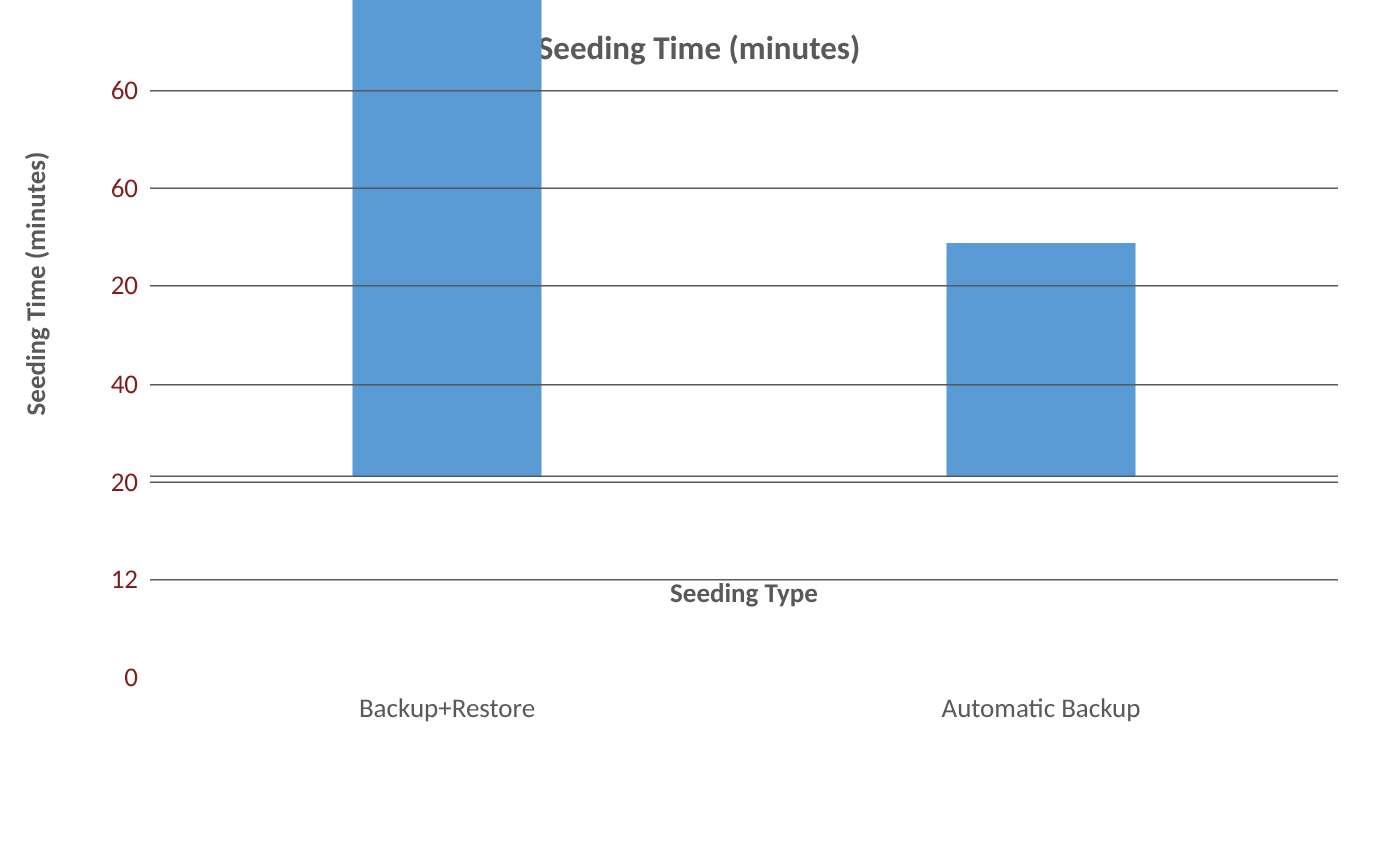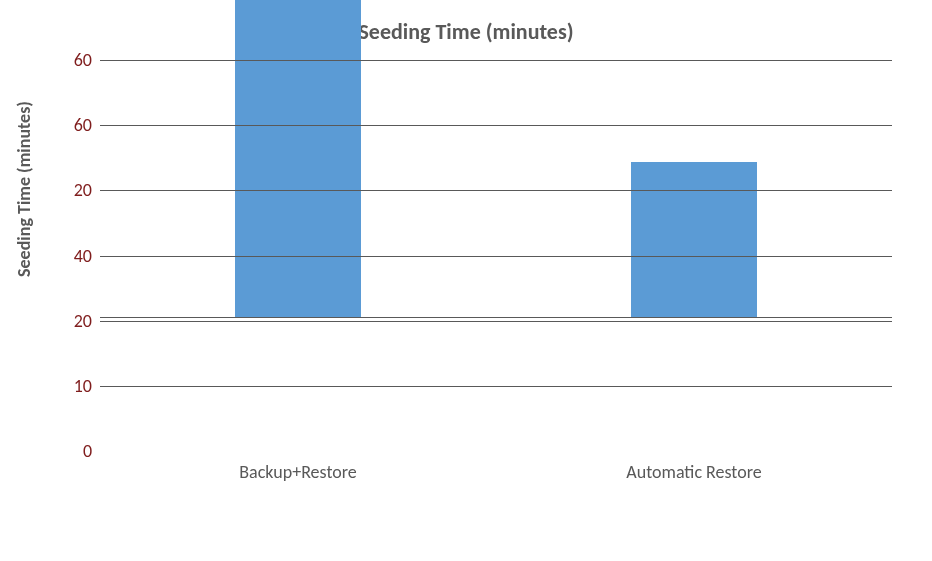--- a/index.html
+++ b/index.html
@@ -119,25 +119,26 @@
   <div class="grid-line" style="top: 325.833px;"></div>
       <div class="grid-line" style="top: 260.667px;"></div>
       <div class="grid-line" style="top: 195.5px;"></div>
       <div class="grid-line" style="top: 130.333px;"></div>
       <div class="grid-line" style="top: 65.1667px;"></div>
       <div class="grid-line" style="top: 0px;"></div>
     </div>
 
   <div id="y-tick-labels">
       <div class="y-tick-label" style="top: 451px;">0</div>
-      <div class="y-tick-label" style="top: 385.833px;">10</div>
+      <div class="y-tick-label" style="top: 385.833px;">12</div>
       <div class="y-tick-label" style="top: 320.667px;">20</div>
       <div class="y-tick-label" style="top: 255.5px;">40</div>
       <div class="y-tick-label" style="top: 190.333px;">20</div>
       <div class="y-tick-label" style="top: 125.167px;">60</div>
       <div class="y-tick-label" style="top: 60px;">60</div>
     </div>
   <div id="x-tick-labels">
       <div class="x-tick-label" style="left: 298px; top: 461px;">Backup+Restore</div>
-      <div class="x-tick-label" style="left: 694px; top: 461px;">Automatic Restore</div>
+      <div class="x-tick-label" style="left: 694px; top: 461px;">Automatic Backup</div>
     </div>
 
+  <div class="x-axis-label">Seeding Type</div>
 </div>
 
 </body></html>

